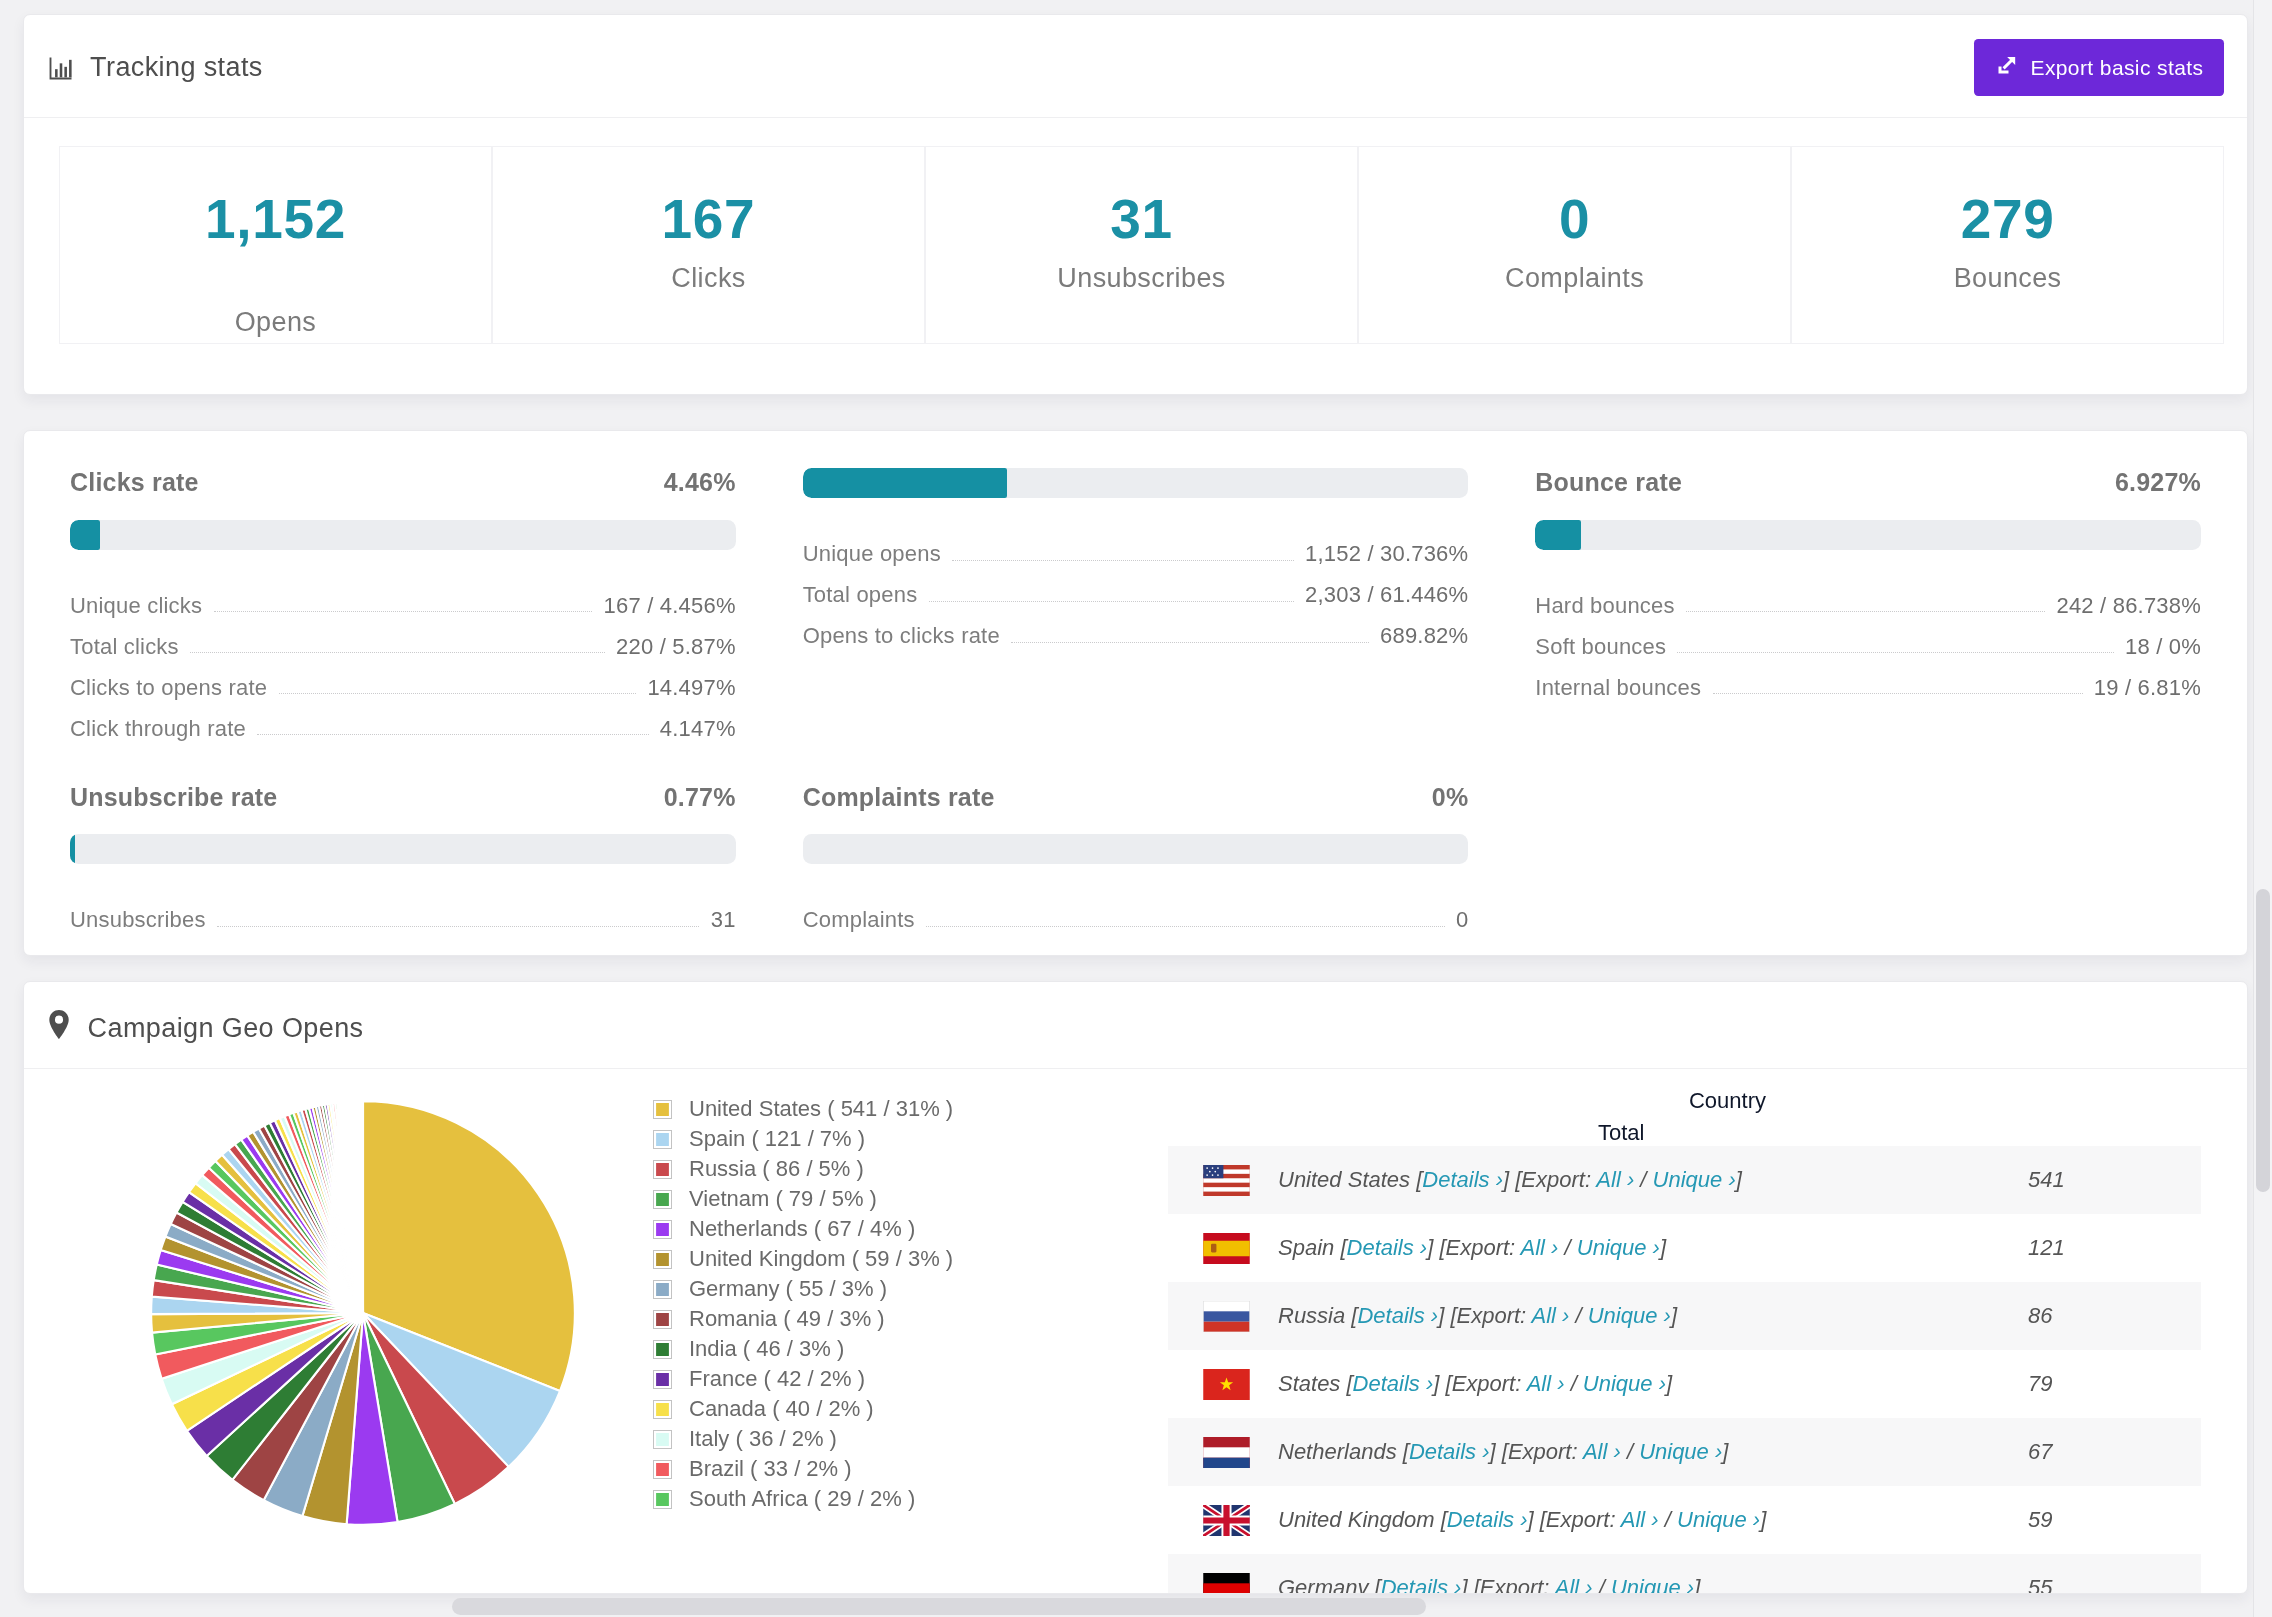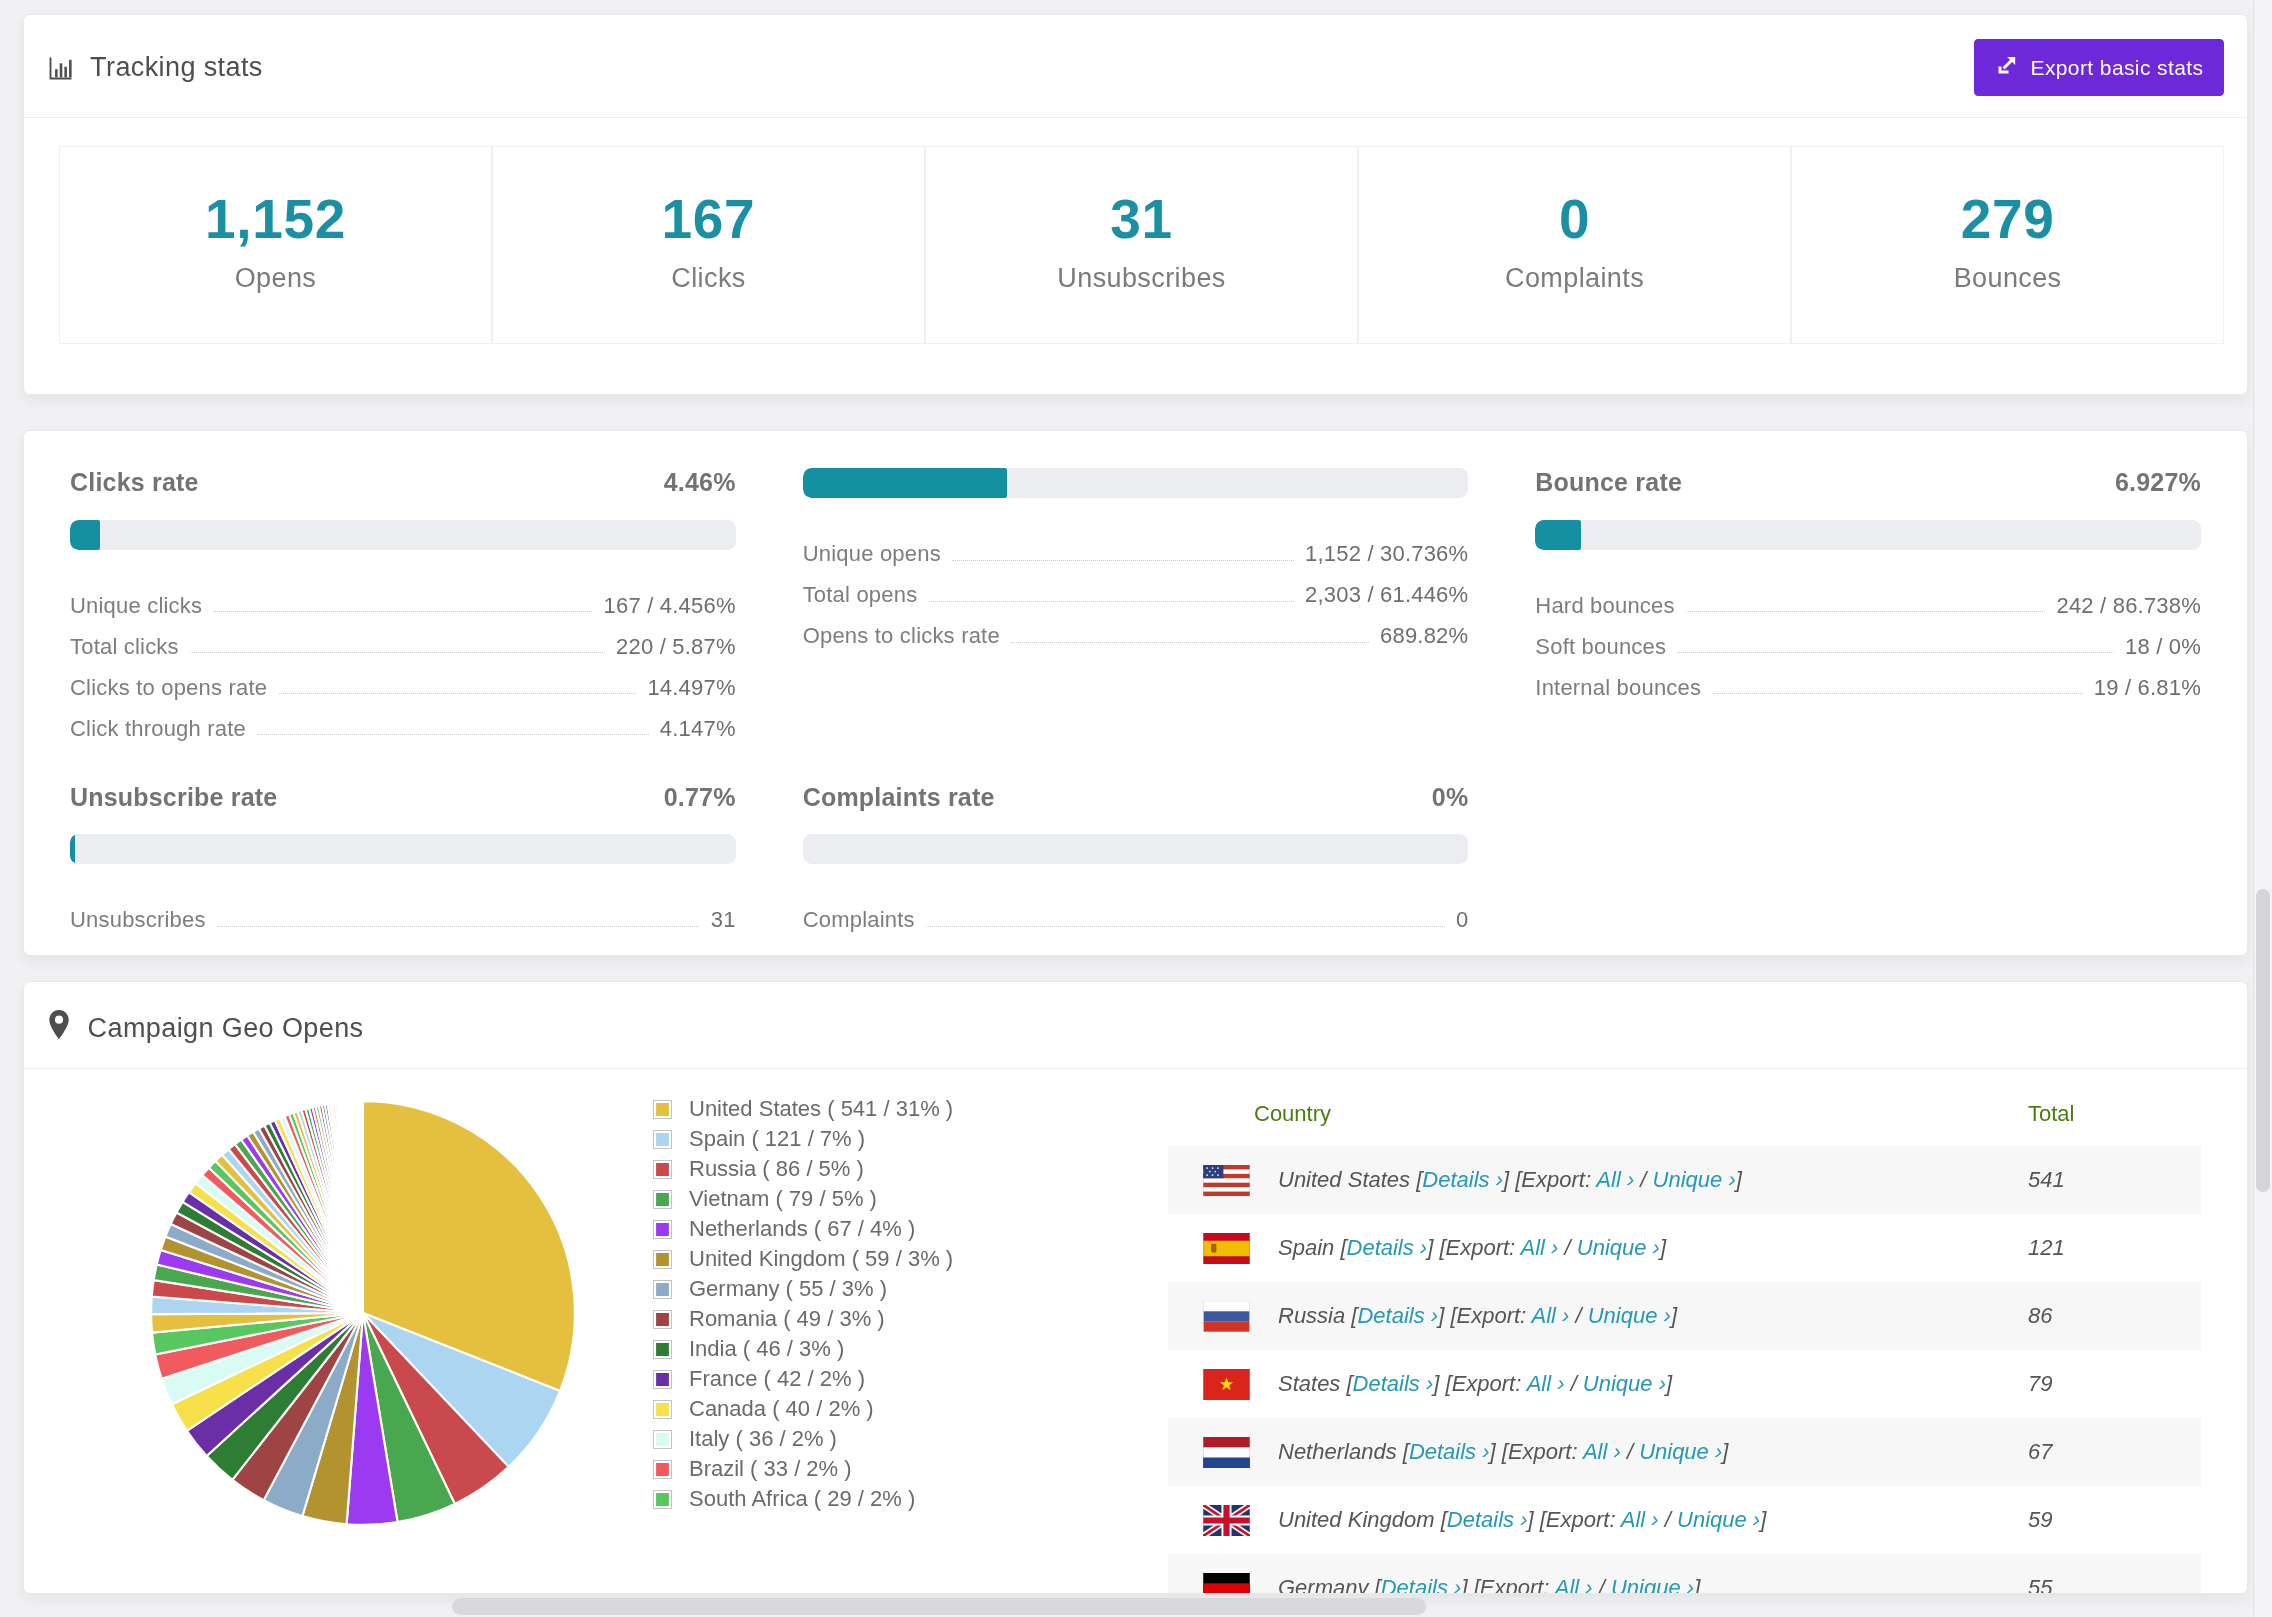--- a/index.html
+++ b/index.html
@@ -25,21 +25,21 @@
     background:#6d28d9; color:#fff; border:none; border-radius:4.2px;
     font-family:inherit; font-size:21px; letter-spacing:0.4px;
     padding:14px 21px; cursor:pointer;
   }
   .hdiv { height:0.7px; background:#efeff1; }
   .stat-row { display:flex; margin:28px 22.6px 0; }
   .stat-box {
     flex:1; border:0.7px solid #f1f1f4; margin-left:-0.7px; height:198px;
     display:flex; flex-direction:column; align-items:center; background:#fff;
   }
-  .stat-box:first-child { margin-left:12px; }
+  .stat-box:first-child { margin-left:12px;gap:44px; }
   .stat-value { margin-top:40px; font-size:55px; font-weight:bold; color:#1b90a5; letter-spacing:0.7px; }
   .stat-label { margin-top:12.7px; font-size:27px; color:#7b7b7b; letter-spacing:0.4px; }
   
   .card2 { height:526px; margin-bottom:25px; padding:37px 46px 0; }
   .rates-grid { display:grid; grid-template-columns:repeat(3,1fr); column-gap:67px; row-gap:41px; }
   .rp-head { display:flex; justify-content:space-between; align-items:flex-start;
              font-size:25px; font-weight:bold; color:#737373; margin-bottom:22.6px; letter-spacing:0.2px; }
   .rp-bar { height:30px; background:#ebedf0; border-radius:8.5px; overflow:hidden; margin-bottom:28px; }
   .rp-fill { height:100%; background:#1590a3; border-radius:8.5px 2.1px 2.1px 8.5px; }
   .rp-row { display:flex; align-items:flex-end; height:41px; font-size:22px; color:#7d7d7d; letter-spacing:0.2px; }
@@ -49,21 +49,21 @@
   .card3 { height:613px; overflow:hidden; }
   .geo-head { display:flex; align-items:center; gap:17px; padding:27px 22.6px 21px;
               font-size:27px; color:#4e4e4e; letter-spacing:0.4px; }
   .geo-body { display:flex; padding:12.7px 46px 0; }
   .pie-wrap { width:452px; height:452px; margin-left:67px; margin-top:5.6px; flex:none; }
   .legend { margin-left:64px; margin-top:12.7px; width:395px; flex:none; }
   .legend-item { display:flex; align-items:center; gap:17px; height:30px; font-size:22px; color:#6a6a6a; }
   .legend-swatch { width:19px; height:19px; flex:none; border:0.7px solid #c3c3c3;
                    box-shadow:inset 0 0 0 2.1px #fff; }
   .geo-table { flex:1; margin-left:120px; font-size:22px; }
-  .gt-head { display:flex; align-items:center; height:65px; color:#4d7c0f; }
+  .gt-head { display:flex; align-items:center; height:65px; color:#0f172a;flex-direction:column; }
   .gt-head .gt-country { padding-left:86px; }
   .gt-row { display:flex; align-items:center; height:68px; padding-left:35px;font-style:italic; }
   .gt-row:nth-child(odd) { background:#f7f7f8; }
   .gt-country { flex:1; display:flex; align-items:center; }
   .gt-total { width:173px; flex:none; }
   .flag { width:47px; height:31px; flex:none; margin-right:28px; }
   .flag svg { display:block; width:47px; height:31px; }
   .gt-name { color:#555; }
   .gt-text { color:#555; }
   a.tlink { color:#2598b4; text-decoration:none; }

